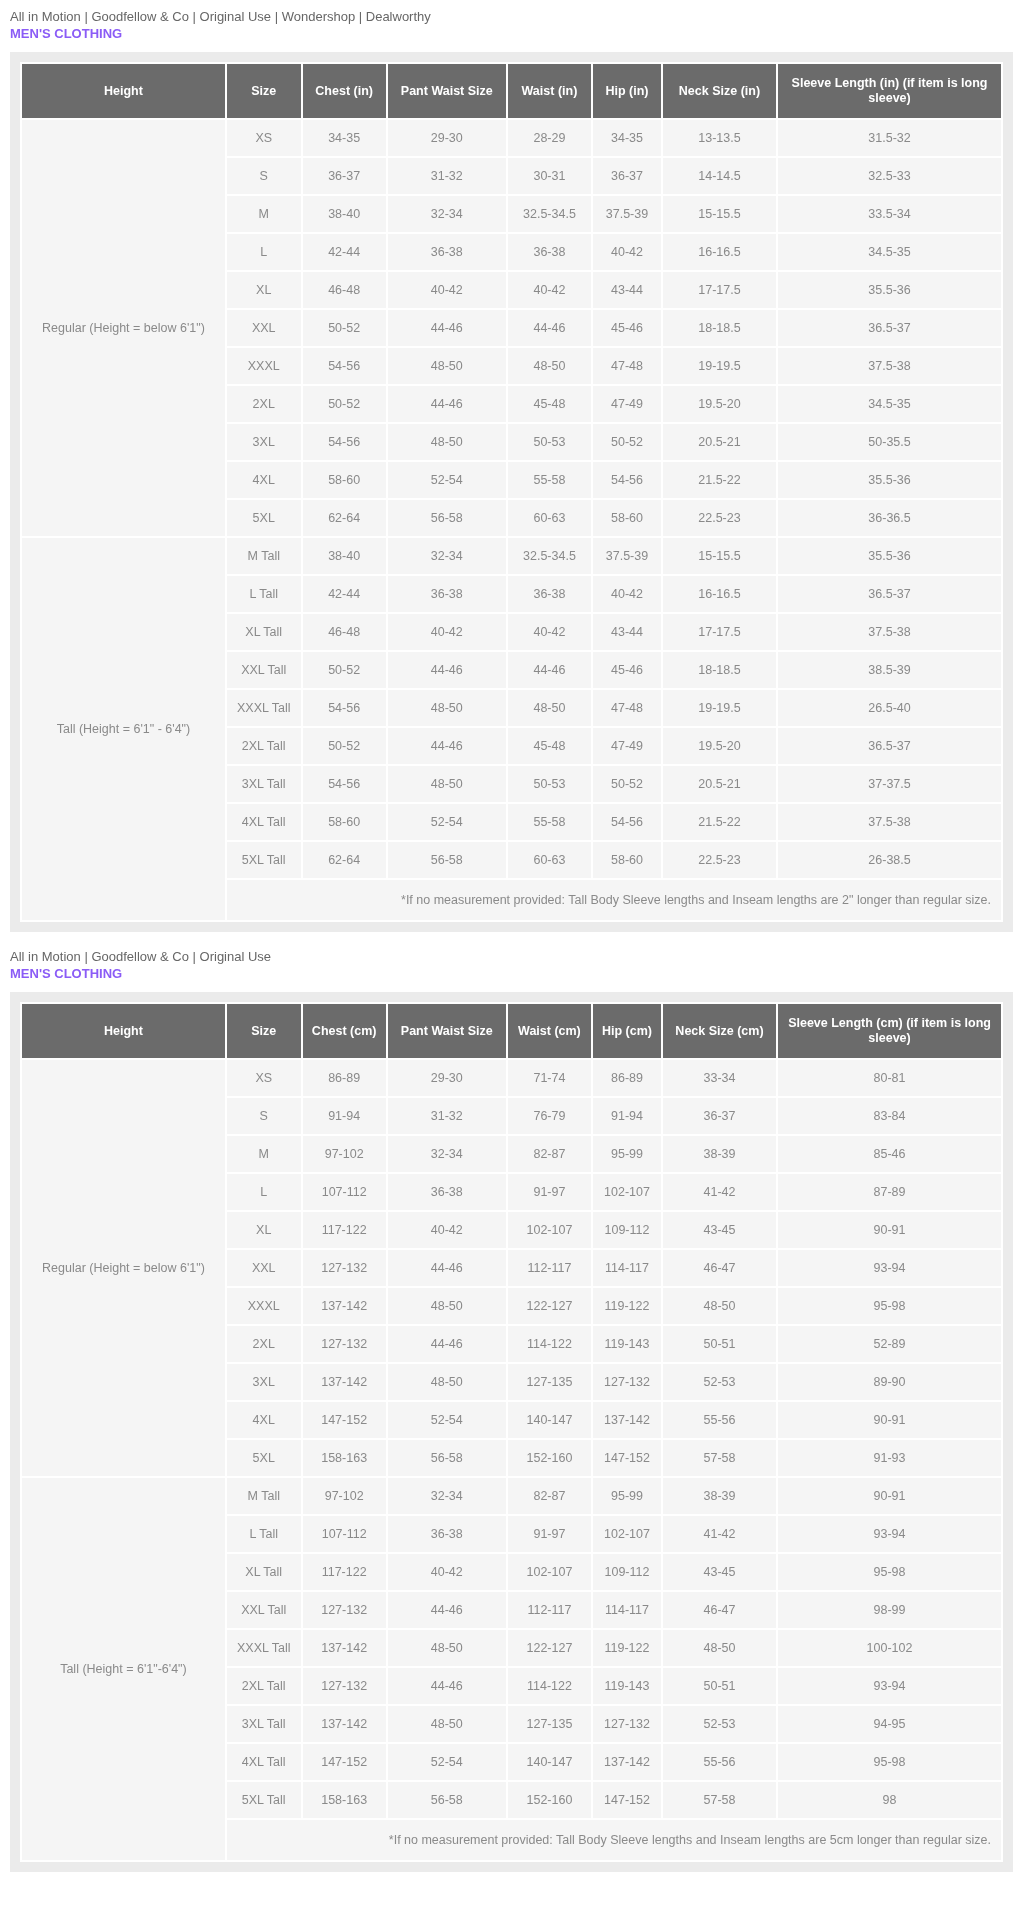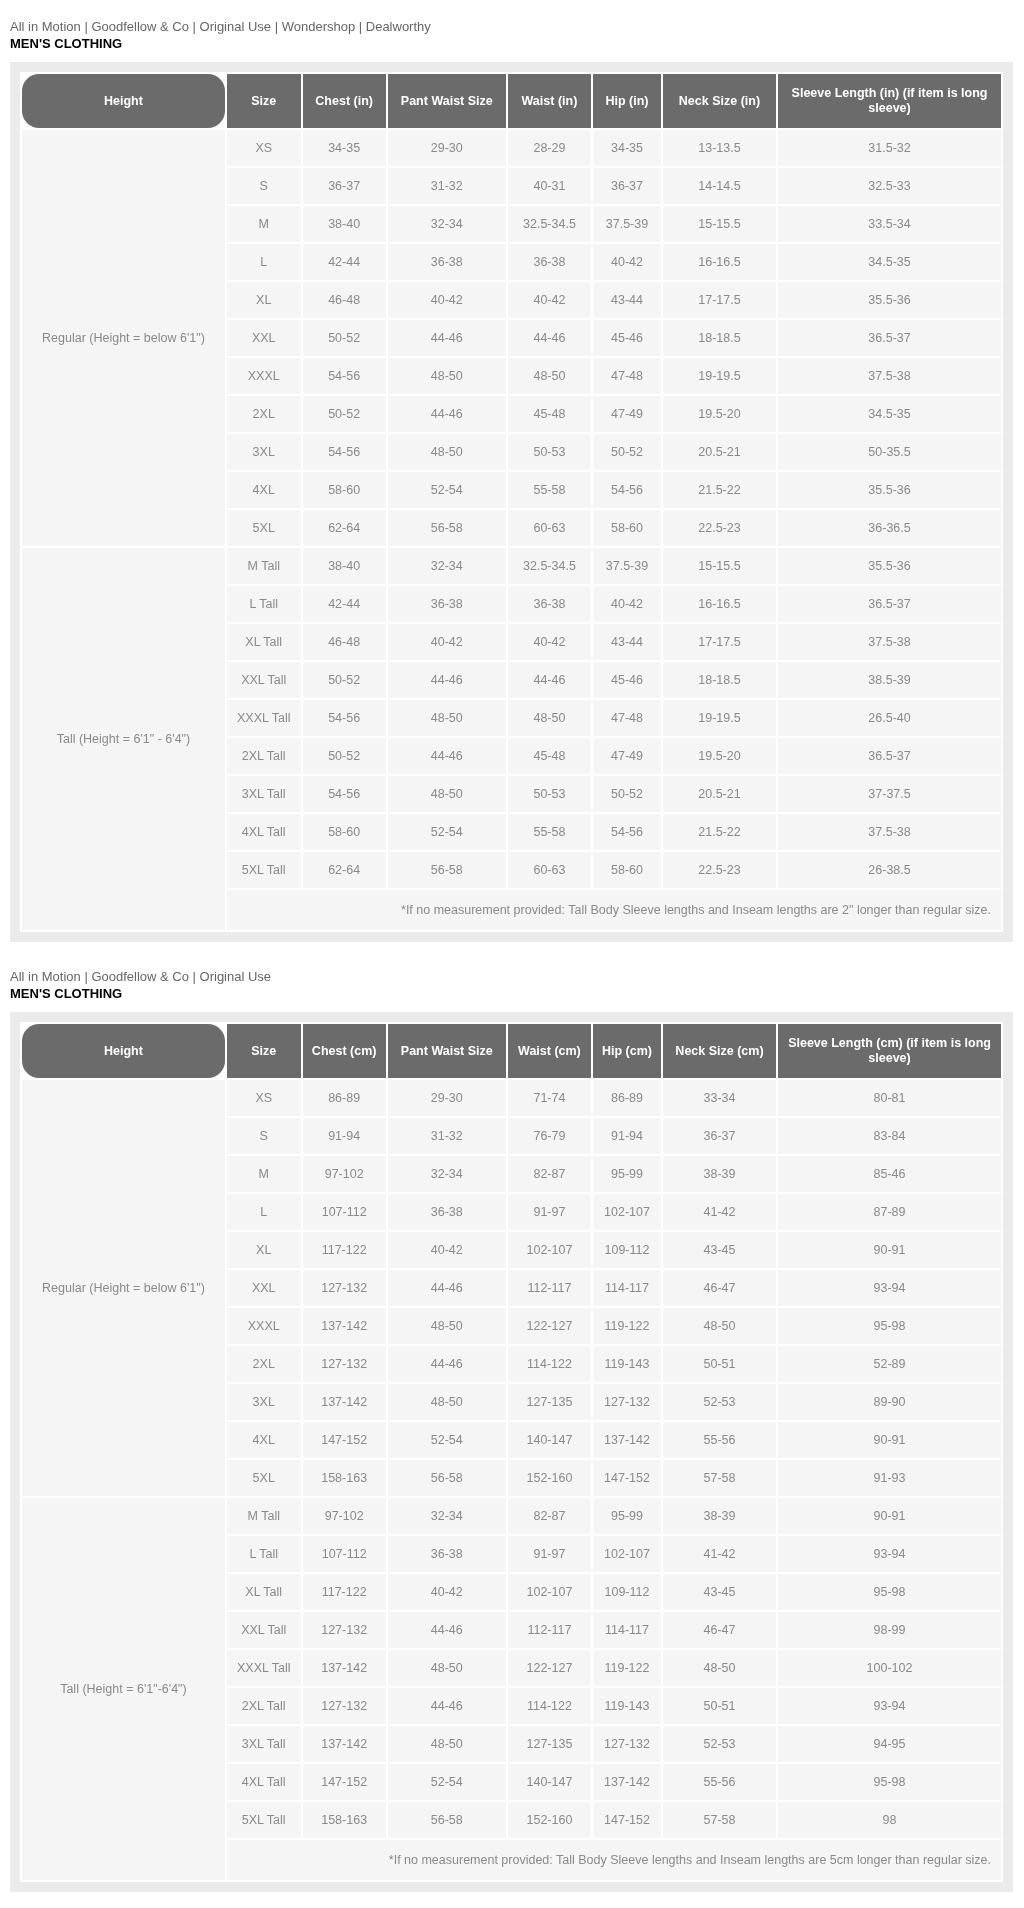--- a/index.html
+++ b/index.html
@@ -9,32 +9,32 @@
     font-family: "Liberation Sans", "DejaVu Sans", sans-serif;
   }
   .page {
     width: 1024px;
     background: #ffffff;
   }
   .section {
     padding-top: 8px;
   }
   .meta {
-    margin: 10px 11px 10px 10px;
+    margin: 0 11px 10px 10px;
   }
   .brands {
     font-size: 13px;
     line-height: 17px;
     color: #666666;
   }
   .category {
     font-size: 13px;
     line-height: 17px;
     font-weight: bold;
-    color: #000000;
+    color: #8b5cf6;
   }
   .table-wrap {
     margin: 0 11px 0 10px;
     background: #ebebeb;
     padding: 10px;
     box-sizing: border-box;
   }
   table.size-table {
     width: 100%;
     table-layout: fixed;
@@ -64,21 +64,21 @@
   }
   table.size-table td.height-group-cell {
     font-size: 12.5px;
     color: #8a8a8a;
   }
   table.size-table td.footnote-cell {
     padding: 13px 10px;
     text-align: right;
   }
   
-  table.size-table th:nth-child(1) { width: 20.2%; border-radius: 17px; }
+  table.size-table th:nth-child(1) { width: 20.2%; }
   table.size-table th:nth-child(2) { width: 6.8%; }
   table.size-table th:nth-child(3) { width: 7.8%; }
   table.size-table th:nth-child(4) { width: 11.4%; margin-left: 7px; }
   table.size-table th:nth-child(5) { width: 7.8%; }
   table.size-table th:nth-child(6) { width: 6.2%; }
   table.size-table th:nth-child(7) { width: 10.9%; }
   table.size-table th:nth-child(8) { width: auto; }
   .section + .section {
     padding-top: 16px;
   }
@@ -115,21 +115,21 @@
               <td>29-30</td>
               <td>28-29</td>
               <td>34-35</td>
               <td>13-13.5</td>
               <td>31.5-32</td>
             </tr>
             <tr>
               <td>S</td>
               <td>36-37</td>
               <td>31-32</td>
-              <td>40-31</td>
+              <td>30-31</td>
               <td>36-37</td>
               <td>14-14.5</td>
               <td>32.5-33</td>
             </tr>
             <tr>
               <td>M</td>
               <td>38-40</td>
               <td>32-34</td>
               <td>32.5-34.5</td>
               <td>37.5-39</td>

